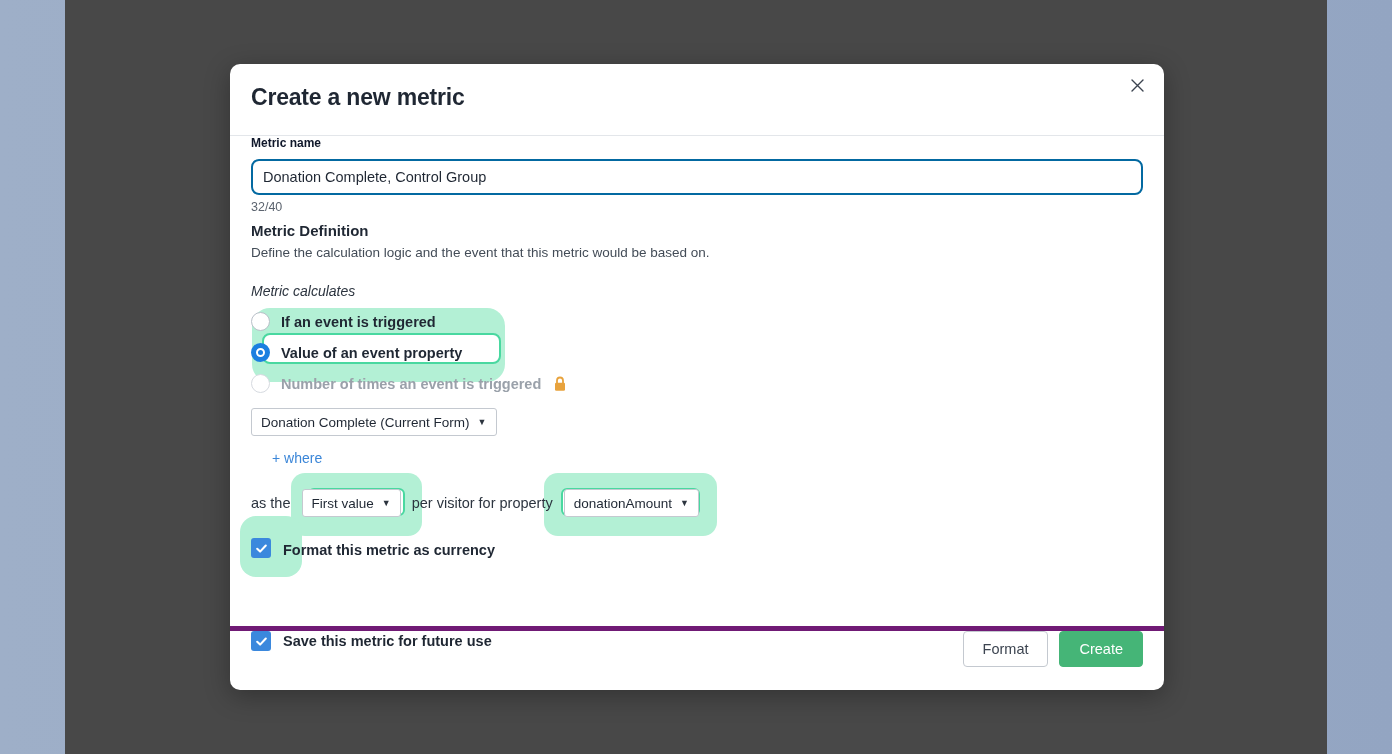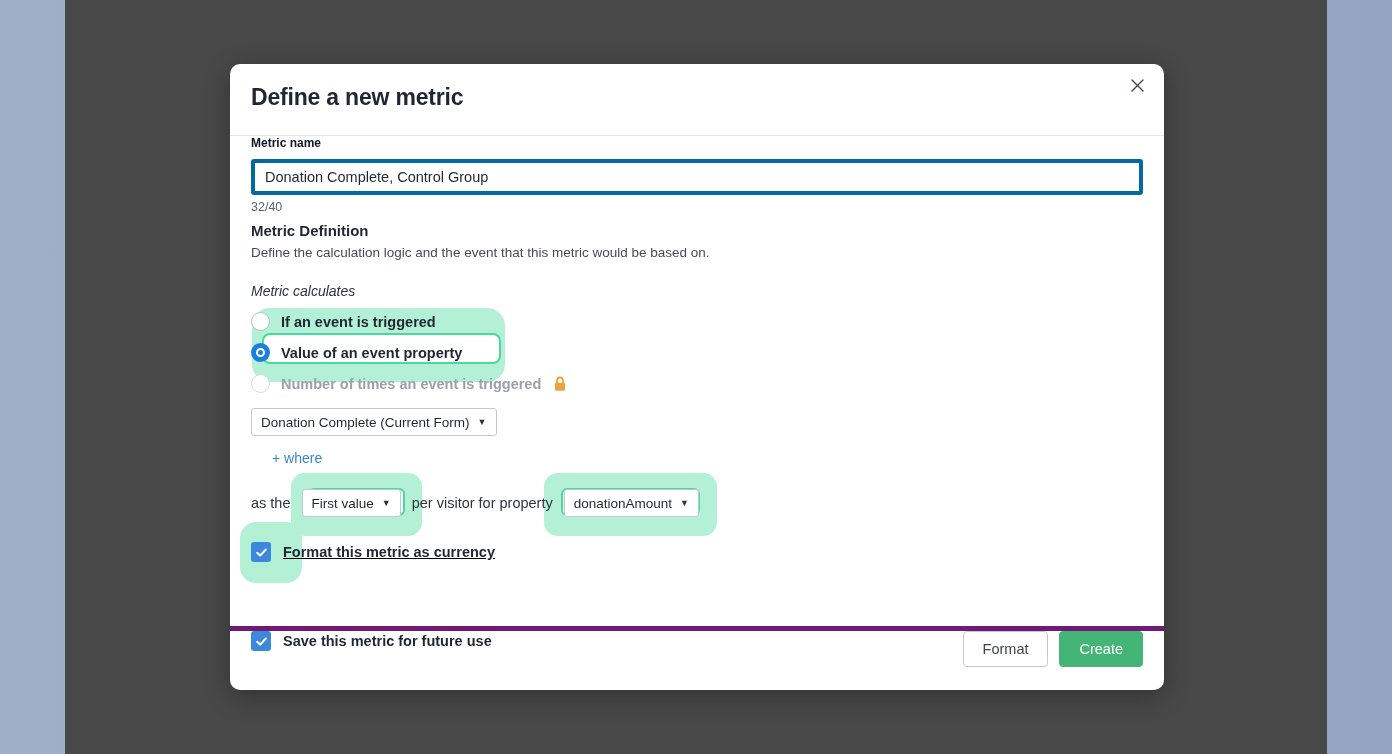--- a/index.html
+++ b/index.html
@@ -60,22 +60,22 @@
     height: 489px;
     padding: 0 21px;
   }
 
   .field-label {
     font-size: 12px; font-weight: bold; color: #0f172a;
   }
   .text-input {
     margin-top: 9px;
     width: 892px; height: 36px;
-    border: 4px solid #0369a1;
-    border-radius: 3px;
+    border: 2px solid #0369a1;
+    border-radius: 8px;
     background: #fff;
     font-family: "Liberation Sans", sans-serif;
     font-size: 14.5px;
     color: #1f2733;
     padding: 0 10px;
     outline: none;
   }
   .char-count {
     width: 892px;
     text-align: left;
@@ -184,26 +184,25 @@
   .plain-text { font-size: 14.5px; color: #2c343f; position: relative; z-index: 2;}
   .as-the-row .dropdown { margin: 16px 11px; }
 
   #halo-firstvalue { left: 40px;  top: -13px; width: 131px; height: 63px; border-radius: 14px;}
   #ring-firstvalue { left: 57px;  top: 2px;   width: 97px;  height: 28px; border-radius: 6px;}
   #halo-prop       { left: 293px; top: -13px; width: 173px; height: 63px; border-radius: 14px;}
   #ring-prop       { left: 310px; top: 2px;   width: 139px; height: 28px; border-radius: 6px;}
 
   
   .check-row {
-    display: flex; align-items: center;
-    position: relative;
-    margin-top: 20px;
+    display: flex; align-items: flex-end;
+    position: relative;
+    margin-top: 14px;
     cursor: pointer;
     height: 24px;
-    text-decoration: underline;
   }
   .cbox {
     width: 20px; height: 20px;
     border-radius: 3px;
     background: #3b88dd;
     flex: 0 0 auto;
     margin-right: 12px;
     display: flex; align-items: center; justify-content: center;
     position: relative; z-index: 2;
   }
@@ -244,21 +243,21 @@
 </style>
 </head>
 <body>
 
 <div id="page-bg"></div>
 <div id="overlay"></div>
 
 <div id="dialog">
 
   <div class="dlg-header">
-    <div class="dlg-title">Define a new metric</div>
+    <div class="dlg-title">Create a new metric</div>
     <div class="close-btn">
       <svg width="15" height="15" viewBox="0 0 15 15" aria-hidden="true">
         <path d="M2 2 L13 13 M13 2 L2 13" stroke="#3c4450" stroke-width="1.4" fill="none" stroke-linecap="round"></path>
       </svg>
     </div>
   </div>
 
   <div class="dlg-body">
 
     <div class="field-label">Metric name</div>

